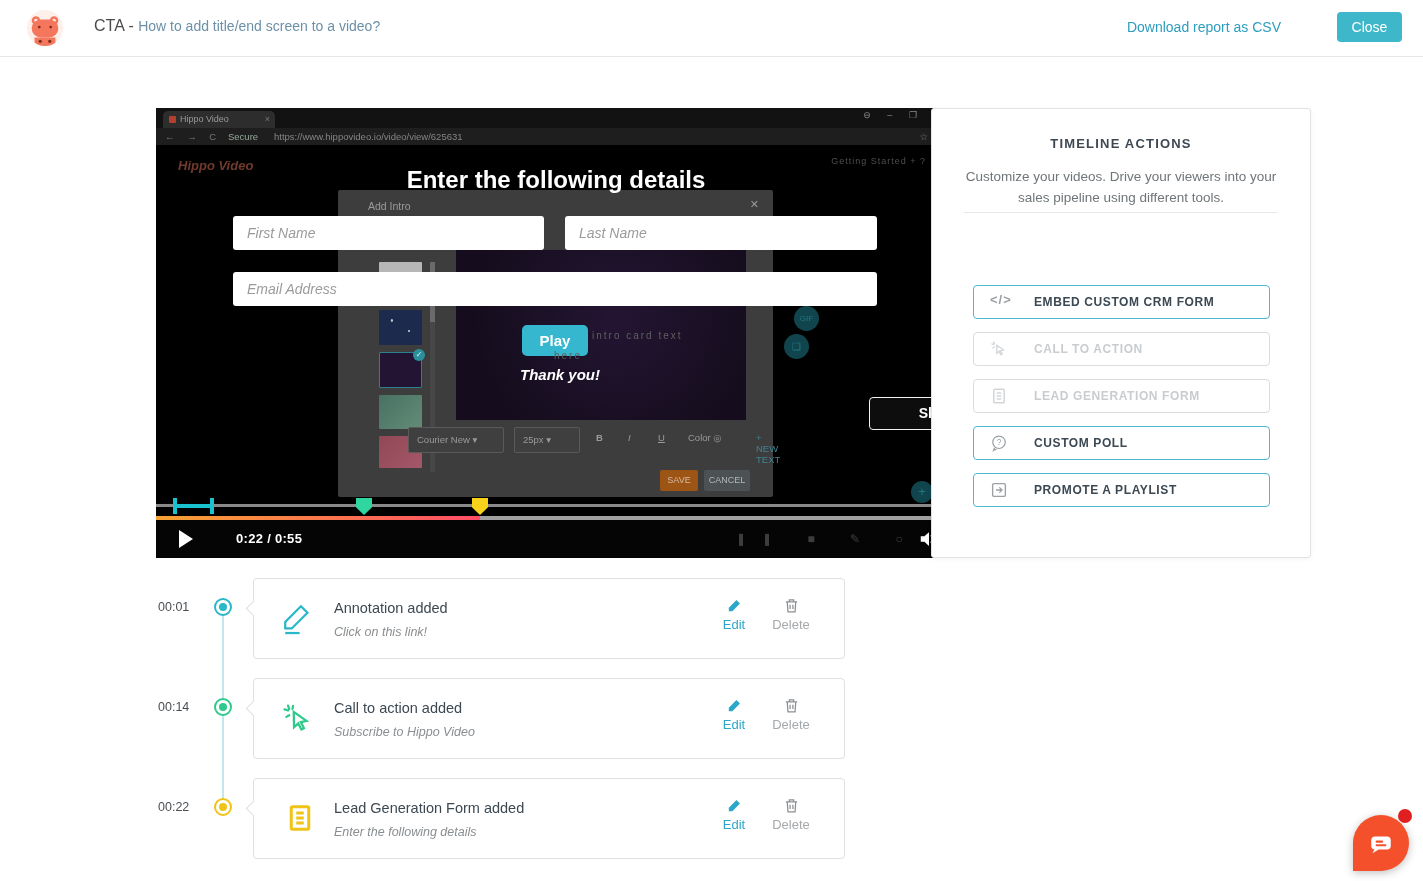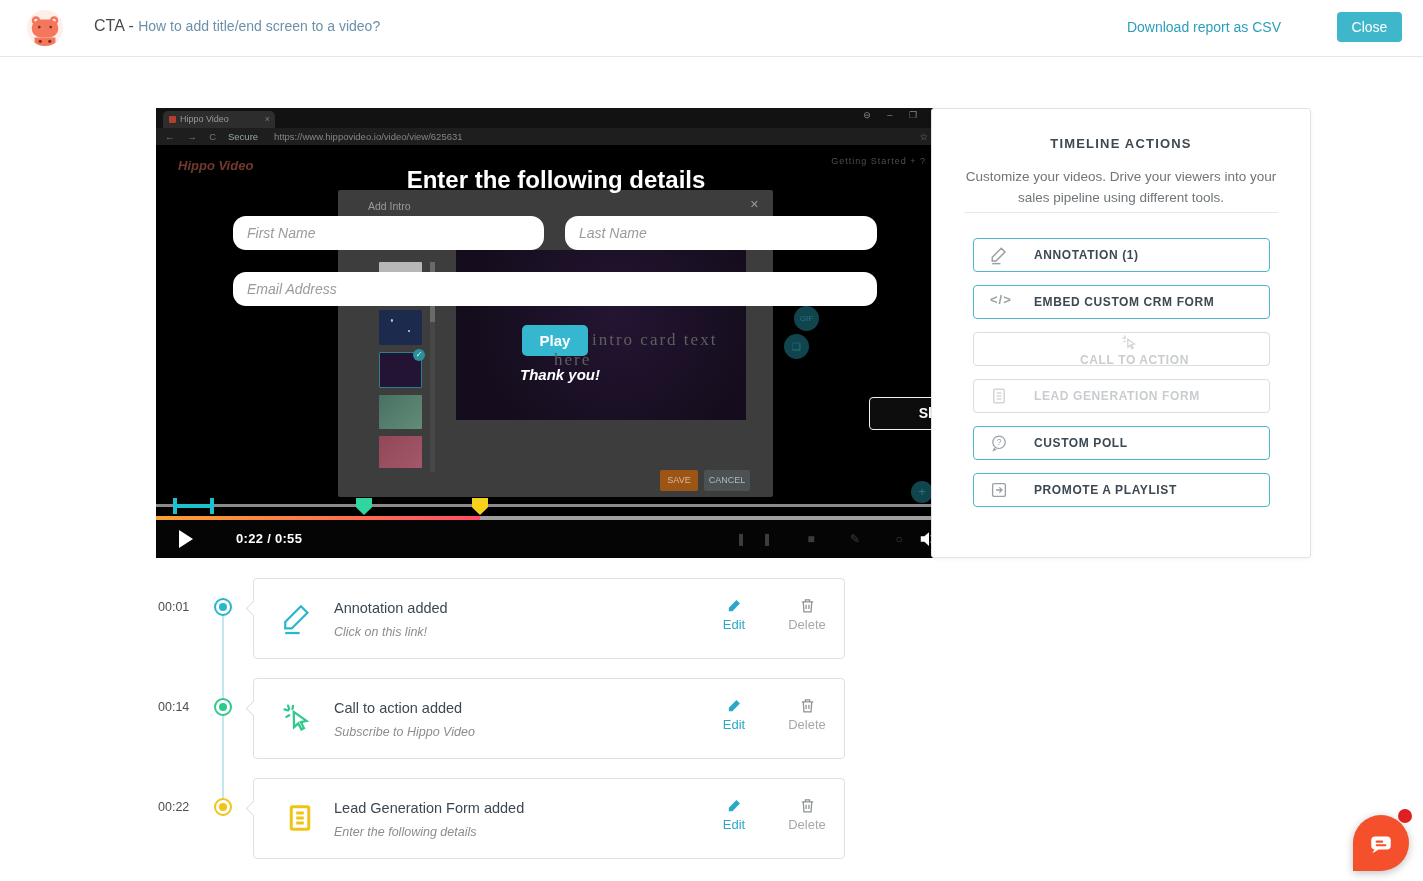--- a/index.html
+++ b/index.html
@@ -46,24 +46,24 @@
   .tool-box { position:absolute; top:0; height:26px; border:1px solid #5a5a5a; border-radius:2px; background:#3f3f3f; line-height:24px; padding:0 8px; }
   .tool-glyph { position:absolute; top:5px; }
   .newtext { position:absolute; top:5px; color:#3d8494; }
   .save-btn { position:absolute; left:322px; top:280px; width:38px; height:21px; background:#9c5514; color:#d9b9a0; font-size:9px; text-align:center; line-height:21px; border-radius:2px; }
   .cancel-btn { position:absolute; left:366px; top:280px; width:46px; height:21px; background:#4c5154; color:#b5b8ba; font-size:9px; text-align:center; line-height:21px; border-radius:2px; }
 
   .dim-circle { position:absolute; border-radius:50%; background:#14525c; opacity:.85; color:#2a8a96; text-align:center; }
 
   
   .ov-title { position:absolute; left:0; top:58px; width:100%; text-align:center; color:#fff; font-size:24px; font-weight:700; }
-  .ov-input { position:absolute; height:34px; background:#fff; border:none; border-radius:13px; font-size:14px; font-style:italic; padding:0 14px; color:#333; font-family:"Liberation Sans", sans-serif; }
+  .ov-input { position:absolute; height:34px; background:#fff; border:none; border-radius:3px; font-size:14px; font-style:italic; padding:0 14px; color:#333; font-family:"Liberation Sans", sans-serif; }
   .ov-input::placeholder { color:#9b9b9b; opacity:1; }
   .play-btn { position:absolute; left:366px; top:217px; width:66px; height:31px; background:#35b8cf; border:none; border-radius:5px; color:#fff; font-size:15px; font-weight:700; cursor:pointer; }
-  .intro-card-text { position:absolute; font-family:Liberation Serif, serif; font-size:17px; color:#5f5f5f; letter-spacing:2px; }
+  .intro-card-text { position:absolute; font-family:Liberation Sans, sans-serif; font-size:10px; color:#5f5f5f; letter-spacing:2px; }
   .thank-you { position:absolute; left:364px; top:258px; color:#fff; font-size:15px; font-weight:700; font-style:italic; }
   .skip-btn { position:absolute; left:713px; top:289px; width:95px; height:33px; background:#0d0d0d; border:1.5px solid #f2f2f2; border-radius:4px; color:#fff; font-size:14px; font-weight:600; text-align:right; line-height:30px; cursor:pointer; }
 
   
   .scrub-line { position:absolute; left:0; top:396px; width:100%; height:3px; background:#8a8a8a; }
   .range-bracket { position:absolute; top:390px; height:16px; }
   .range-bracket .bar { position:absolute; top:0; width:4px; height:16px; background:#19c2ce; }
   .range-bracket .mid { position:absolute; top:6px; left:0; right:0; height:4px; background:#19c2ce; }
   .tl-marker { position:absolute; top:390px; width:16px; height:17px; clip-path:polygon(0 0,100% 0,100% 55%,50% 100%,0 55%); }
   .progress-track { position:absolute; left:0; top:408px; width:100%; height:4px; background:#9f9f9f; }
@@ -95,21 +95,21 @@
   .event-card { position:absolute; left:253px; width:592px; height:81px; background:#fff; border:1px solid #e0e0e0; border-radius:4px; }
   .event-card::before { content:''; position:absolute; left:-6px; top:24px; width:10px; height:10px; background:#fff; border-left:1px solid #e0e0e0; border-bottom:1px solid #e0e0e0; transform:rotate(45deg); }
   .ev-icon { position:absolute; left:27px; top:22px; width:34px; height:36px; }
   .ev-title { position:absolute; left:80px; top:21px; font-size:14.5px; color:#3c4852; }
   .ev-sub { position:absolute; left:80px; top:46px; font-size:12.5px; color:#8a8e91;font-style:italic; }
   .ev-act { position:absolute; top:18px; width:46px; text-align:center; cursor:pointer; }
   .ev-act .glyph { width:17px; height:17px; margin:0 auto; }
   .ev-act .lbl { font-size:13px; margin-top:3px; }
   .ev-edit { left:457px; color:#2ba7c7; }
   .ev-edit .lbl { color:#2ba7c7; }
-  .ev-delete { left:530px; color:#8d9194; }
+  .ev-delete { left:514px; color:#8d9194; }
   .ev-delete .lbl { color:#a5a9ac; }
 
   
   .chat-widget { position:absolute; left:1353px; top:815px; width:56px; height:56px; background:#f4502c; border-radius:50% 50% 50% 0; box-shadow:0 2px 8px rgba(0,0,0,.25); cursor:pointer; }
   .chat-widget svg { position:absolute; left:15px; top:15px; }
   .chat-dot { position:absolute; left:1398px; top:809px; width:14px; height:14px; border-radius:50%; background:#e02020; }
 </style>
 </head>
 <body>
 
@@ -170,20 +170,29 @@
       <div class="thumb" style="top:120px; height:35px; background:#1c2b4d; background-image:radial-gradient(circle at 30% 30%, rgba(255,255,255,.7) 1px, transparent 1.5px), radial-gradient(circle at 70% 60%, rgba(255,255,255,.6) 1px, transparent 1.5px);"></div>
       <div class="thumb sel" style="top:162px; height:36px; background:#241433;">
         <span class="thumb-check">✓</span>
       </div>
       <div class="thumb" style="top:205px; height:34px; background:linear-gradient(135deg,#4a7a6a,#6a9a82); opacity:.85;"></div>
       <div class="thumb" style="top:246px; height:32px; background:linear-gradient(135deg,#a04a5a,#b65c72); opacity:.85;"></div>
       <div class="mscroll">
           <div class="mscroll-thumb"></div>
         </div>
       <div class="preview"></div>
+      <div class="tool-row">
+        <div class="tool-box" style="left:70px; width:96px;">Courier New ▾</div>
+        <div class="tool-box" style="left:176px; width:66px;">25px ▾</div>
+        <div class="tool-glyph" style="left:258px; font-weight:700;">B</div>
+        <div class="tool-glyph" style="left:290px; font-style:italic;">I</div>
+        <div class="tool-glyph" style="left:320px; text-decoration:underline;">U</div>
+        <div class="tool-glyph" style="left:350px;">Color ◎</div>
+        <div class="newtext" style="left:418px;">+ NEW TEXT</div>
+      </div>
       <div class="save-btn">SAVE</div>
       <div class="cancel-btn">CANCEL</div>
     </div>
 
     <div class="dim-circle" style="left:638px; top:198px; width:25px; height:25px; font-size:8px; line-height:25px;">GIF</div>
     <div class="dim-circle" style="left:628px; top:226px; width:25px; height:25px; font-size:10px; line-height:25px;">❑</div>
     <div class="dim-circle" style="left:755px; top:373px; width:22px; height:22px; font-size:13px; line-height:22px;">+</div>
 
     <div class="ov-title">Enter the following details</div>
     <input class="ov-input" style="left: 77px; top: 108px; width: 311px;" placeholder="First Name">
@@ -218,34 +227,25 @@
         </svg>
       </div>
     </div>
   </div>
 
   <div class="panel">
     <div class="panel-title">TIMELINE ACTIONS</div>
     <div class="panel-desc">Customize your videos. Drive your viewers into your sales pipeline using different tools.</div>
     <div class="panel-hr"></div>
 
-    <div class="action-btn" style="top:129px;">
-      <span class="a-icon">
-        <svg width="18" height="20" viewBox="0 0 24 26" fill="none" stroke="currentColor" stroke-width="2">
-            <path d="M15 4l5 5L8 21H3v-5L15 4z"></path>
-            <path d="M3 24.5h11"></path>
-          </svg>
-      </span>
-      <span class="a-label">ANNOTATION (1)</span>
-    </div>
     <div class="action-btn" style="top:176px;">
       <span class="a-icon code-glyph">&lt;/&gt;</span>
       <span class="a-label">EMBED CUSTOM CRM FORM</span>
     </div>
-    <div class="action-btn disabled" style="top:223px;flex-direction:column;">
+    <div class="action-btn disabled" style="top:223px;">
       <span class="a-icon">
         <svg width="18" height="20" viewBox="0 0 24 24" fill="none" stroke="currentColor" stroke-width="1.8">
             <path d="M9 7l9 6.3-4 .9 2.2 4.3-1.8.9-2.2-4.3-3 2.7z"></path>
             <path d="M5 2.5l.8 2.5M2.5 5.2l2.5.8M3.8 10.5l2-1.2" stroke-linecap="round"></path>
           </svg>
       </span>
       <span class="a-label">CALL TO ACTION</span>
     </div>
     <div class="action-btn disabled" style="top:270px;">
       <span class="a-icon">

